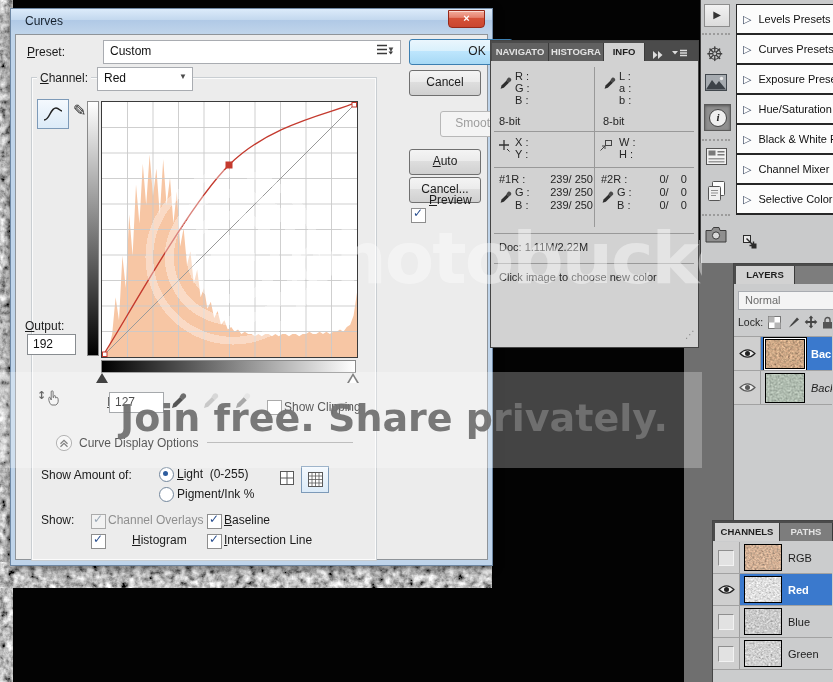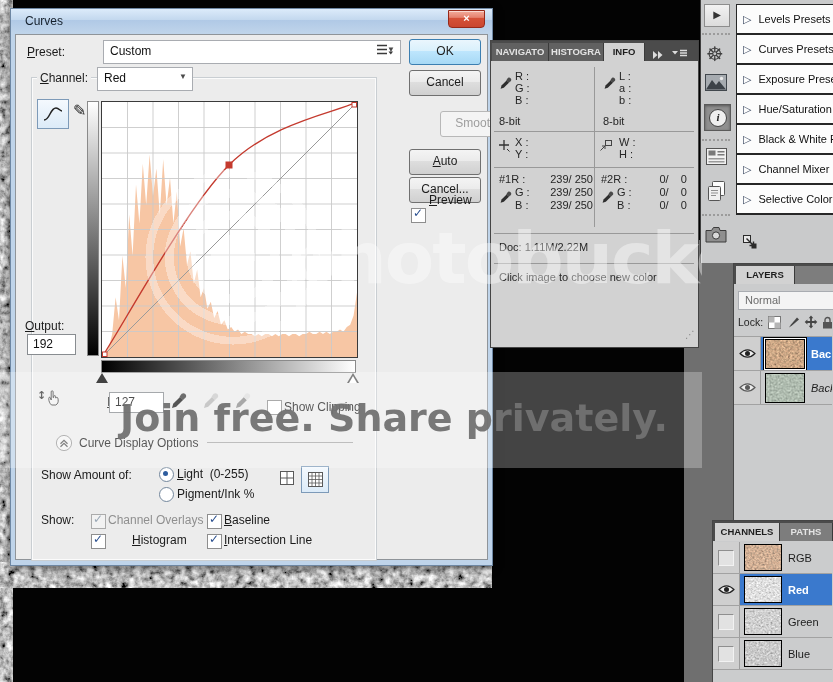--- a/index.html
+++ b/index.html
@@ -16,21 +16,21 @@
             background:linear-gradient(#dcebfa,#c3d8ee 45%,#b0c9e6 46%,#bfd4ea);}
   .title-text{position:absolute;left:14px;top:5px;font:12px "Liberation Sans",sans-serif;color:#15202c;text-align:center;}
   .close-btn{position:absolute;top:1px;right:7px;width:35px;height:16px;border:1px solid #97291a;
              border-radius:0 0 4px 4px;background:linear-gradient(#f3ac9c,#e5826f 40%,#d55138 45%,#c94630);
              color:#fff;font:bold 11px "Liberation Sans",sans-serif;text-align:center;line-height:14px;
              box-shadow:inset 0 1px 0 rgba(255,255,255,.55);}
   .dlg-body{position:absolute;left:4px;right:4px;top:25px;bottom:5px;background:#ececec;border:1px solid #8f9499;}
   .btn{position:absolute;width:70px;height:24px;border:1px solid #707070;border-radius:3px;
        background:linear-gradient(#f4f4f4,#ebebeb 45%,#dedede 46%,#d0d0d0);
        font:12px "Liberation Sans",sans-serif;color:#1c1c1c;text-align:center;line-height:22px;}
-  .btn.default{border-color:#3c7fb1;background:linear-gradient(#eaf6fd,#d9f0fc 45%,#bee6fd 46%,#a7d9f5);}
+  .btn.default{border-color:#3c7fb1;background:linear-gradient(#eaf6fd,#d9f0fc 45%,#bee6fd 46%,#a7d9f5);padding-left:32px;}
   .btn.disabled{background:#f4f4f4;border-color:#b8b8b8;color:#9d9d9d;}
   .tfield{position:absolute;background:#fff;border:1px solid #888c90;font:12px "Liberation Sans",sans-serif;
           color:#111;padding:2px 0 0 5px;}
   .combo{position:absolute;background:#fff;border:1px solid #a9acb1;font:12px "Liberation Sans",sans-serif;
          color:#111;padding:3px 0 0 6px;}
   .combo .arr{position:absolute;right:5px;top:4px;font-size:8px;color:#4a4a4a;}
   .cb{position:absolute;width:13px;height:13px;background:#fff;border:1px solid #8e8e8e;}
   .cb .mark{position:absolute;left:1px;top:-3px;font:bold 12px "DejaVu Sans",sans-serif;color:#2a4f8f;}
   .cb.dis{background:#f2f2f2;border-color:#ababab;}
   .cb.dis .mark{color:#98a6b4;}
@@ -511,34 +511,34 @@
               </svg></span>
             <span class="rowlabel selected">Red</span>
           </div>
         </div>
         <div class="layer-row" style="height: 31px;">
           <div class="eye-cell">
             <span class="eyebox"></span>
           </div>
           <div class="row-main">
             <span class="thumb"><svg width="36" height="25">
+                <rect width="100%" height="100%" filter="url(#f-gray3)"></rect>
+              </svg></span>
+            <span class="rowlabel">Blue</span>
+          </div>
+        </div>
+        <div class="layer-row" style="height: 31px;">
+          <div class="eye-cell">
+            <span class="eyebox"></span>
+          </div>
+          <div class="row-main">
+            <span class="thumb"><svg width="36" height="25">
                 <rect width="100%" height="100%" filter="url(#f-gray2)"></rect>
               </svg></span>
             <span class="rowlabel">Green</span>
-          </div>
-        </div>
-        <div class="layer-row" style="height: 31px;">
-          <div class="eye-cell">
-            <span class="eyebox"></span>
-          </div>
-          <div class="row-main">
-            <span class="thumb"><svg width="36" height="25">
-                <rect width="100%" height="100%" filter="url(#f-gray3)"></rect>
-              </svg></span>
-            <span class="rowlabel">Blue</span>
           </div>
         </div>
       </div>
   </div>
 
   <div id="wm">
     <div id="wm-rings"></div>
     <div id="wm-brand">photobucket</div>
     <div id="wm-band"></div>
     <div id="wm-tagline">Join free. Share privately.</div>

